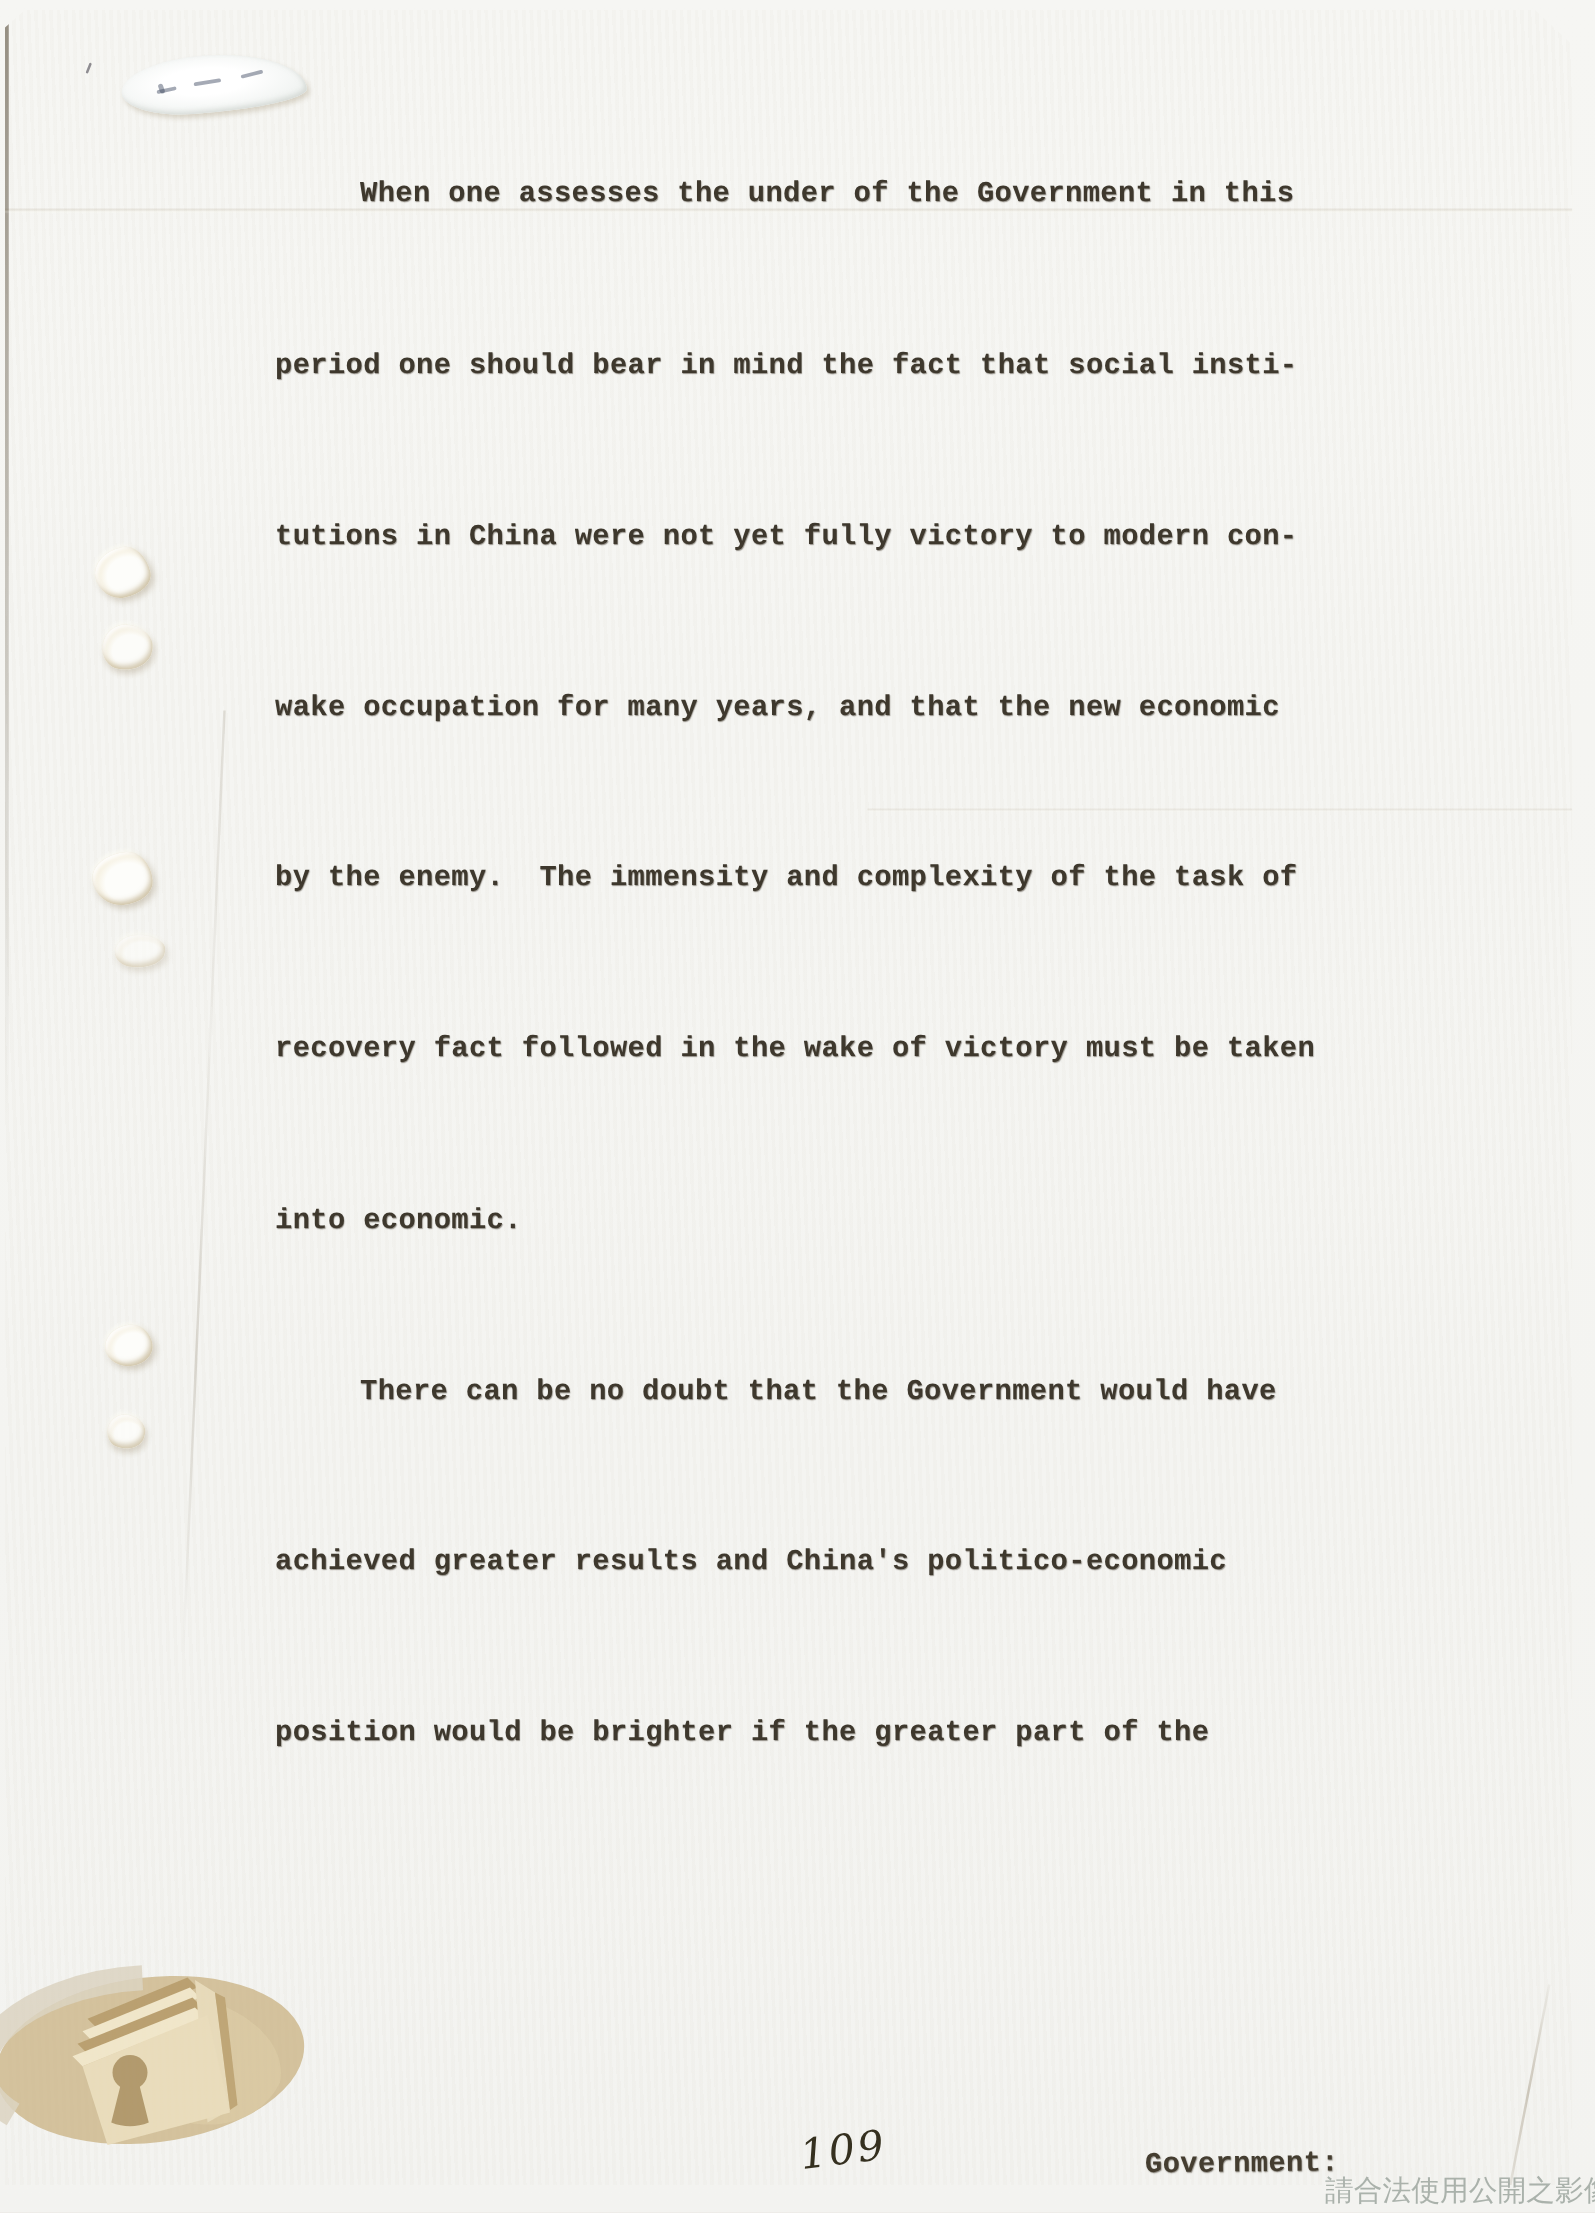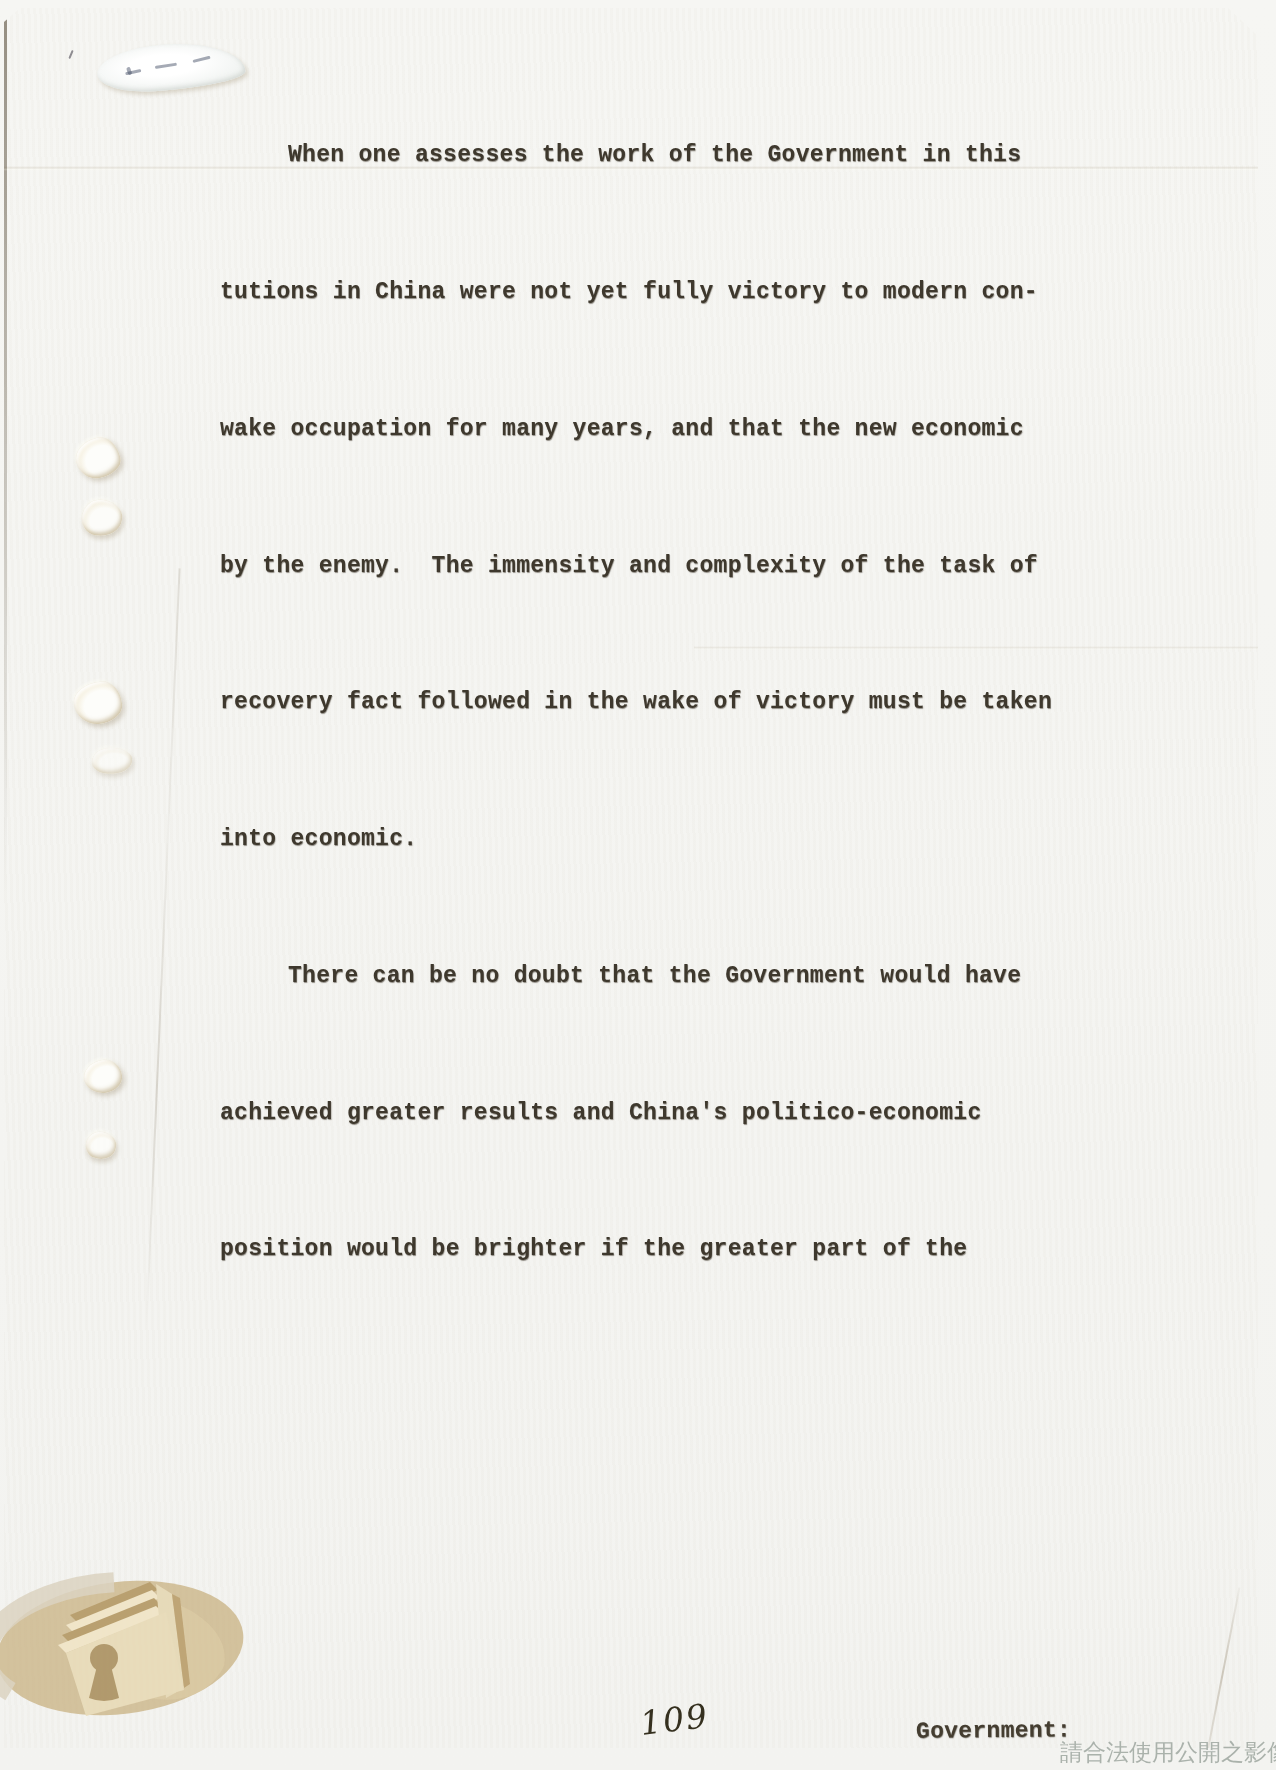--- a/index.html
+++ b/index.html
@@ -120,21 +120,22 @@
     </div>
 
     <div class="hole h1"></div>
     <div class="hole h2"></div>
     <div class="hole h3"></div>
     <div class="hole h4"></div>
     <div class="hole h5"></div>
     <div class="hole h6"></div>
 
     <div class="textblock">
-      <div class="tline indent">When one assesses the work of the Government in this</div>
+      <div class="tline indent">When one assesses the under of the Government in this</div>
+      <div class="tline">period one should bear in mind the fact that social insti-</div>
       <div class="tline">tutions in China were not yet fully victory to modern con-</div>
       <div class="tline">wake occupation for many years, and that the new economic</div>
       <div class="tline">by the enemy.  The immensity and complexity of the task of</div>
       <div class="tline">recovery fact followed in the wake of victory must be taken</div>
       <div class="tline">into economic.</div>
       <div class="tline indent">There can be no doubt that the Government would have</div>
       <div class="tline">achieved greater results and China's politico-economic</div>
       <div class="tline">position would be brighter if the greater part of the</div>
       
       

